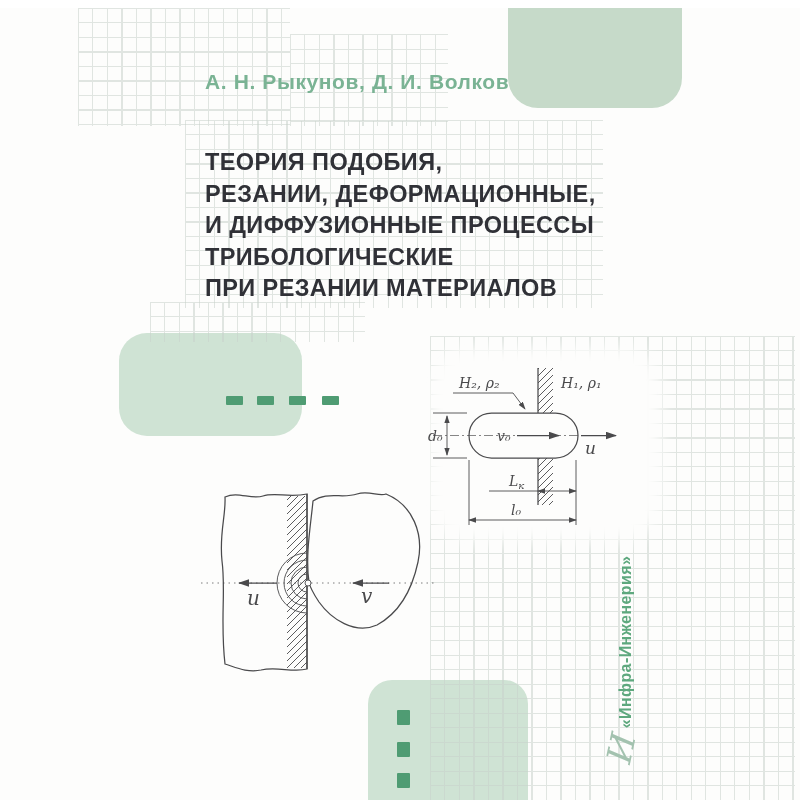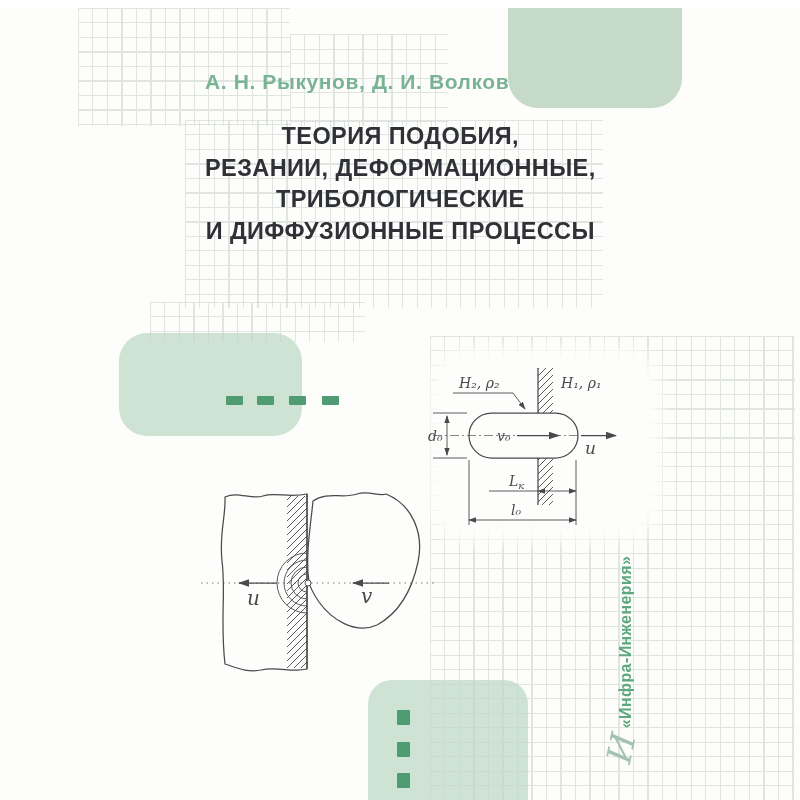--- a/index.html
+++ b/index.html
@@ -21,21 +21,21 @@
   .panel.mid{left:119px;top:325px;width:183px;height:103px;border-radius:28px;background:var(--panel-green-light);}
   .panel.bottom{left:368px;top:672px;width:160px;height:160px;border-radius:24px;background:var(--panel-green-light);}
   
   .dash{position:absolute;width:17px;height:9px;border-radius:1px;background:var(--accent-dash-green);}
   .sq{position:absolute;width:13px;height:15px;border-radius:1px;background:var(--accent-dash-green);}
   
   .authors{
     position:absolute;left:205px;top:62px;font-size:21px;font-weight:bold;
     letter-spacing:.6px;color:var(--author-green);white-space:nowrap;
   }
-  .title{position:absolute;left:205px;top:113px;color:var(--title-dark);text-align:center;}
+  .title{position:absolute;left:205px;top:139px;color:var(--title-dark);}
   .title .line{
     font-size:23.5px;font-weight:bold;line-height:31.5px;letter-spacing:.4px;white-space:nowrap;
   }
   .publisher{
     position:absolute;left:626px;top:634px;transform:translate(-50%,-50%) rotate(-90deg);
     transform-origin:center;font-size:16px;font-weight:bold;letter-spacing:.4px;
     color:var(--publisher-green);white-space:nowrap;
   }
   .publisher-logo{
     position:absolute;left:604px;top:718px;width:34px;height:44px;
@@ -81,22 +81,23 @@
   <div class="sq" style="left:397px;top:702px"></div>
   <div class="sq" style="left:397px;top:734px"></div>
   <div class="sq" style="left:397px;top:765px"></div>
   <div class="sq" style="left:397px;top:796px"></div>
 
   <div class="authors">А. Н. Рыкунов, Д. И. Волков</div>
 
   <div class="title">
     <div class="line">ТЕОРИЯ ПОДОБИЯ,</div>
     <div class="line">РЕЗАНИИ, ДЕФОРМАЦИОННЫЕ,</div>
+    <div class="line">И ДИФФУЗИОННЫЕ ПРОЦЕССЫ</div>
     <div class="line">ТРИБОЛОГИЧЕСКИЕ</div>
-    <div class="line">И ДИФФУЗИОННЫЕ ПРОЦЕССЫ</div>
+    <div class="line">ПРИ РЕЗАНИИ МАТЕРИАЛОВ</div>
   </div>
 
   <div class="feather"></div>
 
   <svg style="position:absolute;left:425px;top:355px" width="230" height="165" viewBox="0 0 230 165">
     <defs>
       <pattern id="hp1" width="7" height="7" patternUnits="userSpaceOnUse">
         <path d="M-1,8 L8,-1"></path>
       </pattern>
       <marker id="ar1" markerWidth="9" markerHeight="7" refX="8" refY="3" orient="auto-start-reverse">

